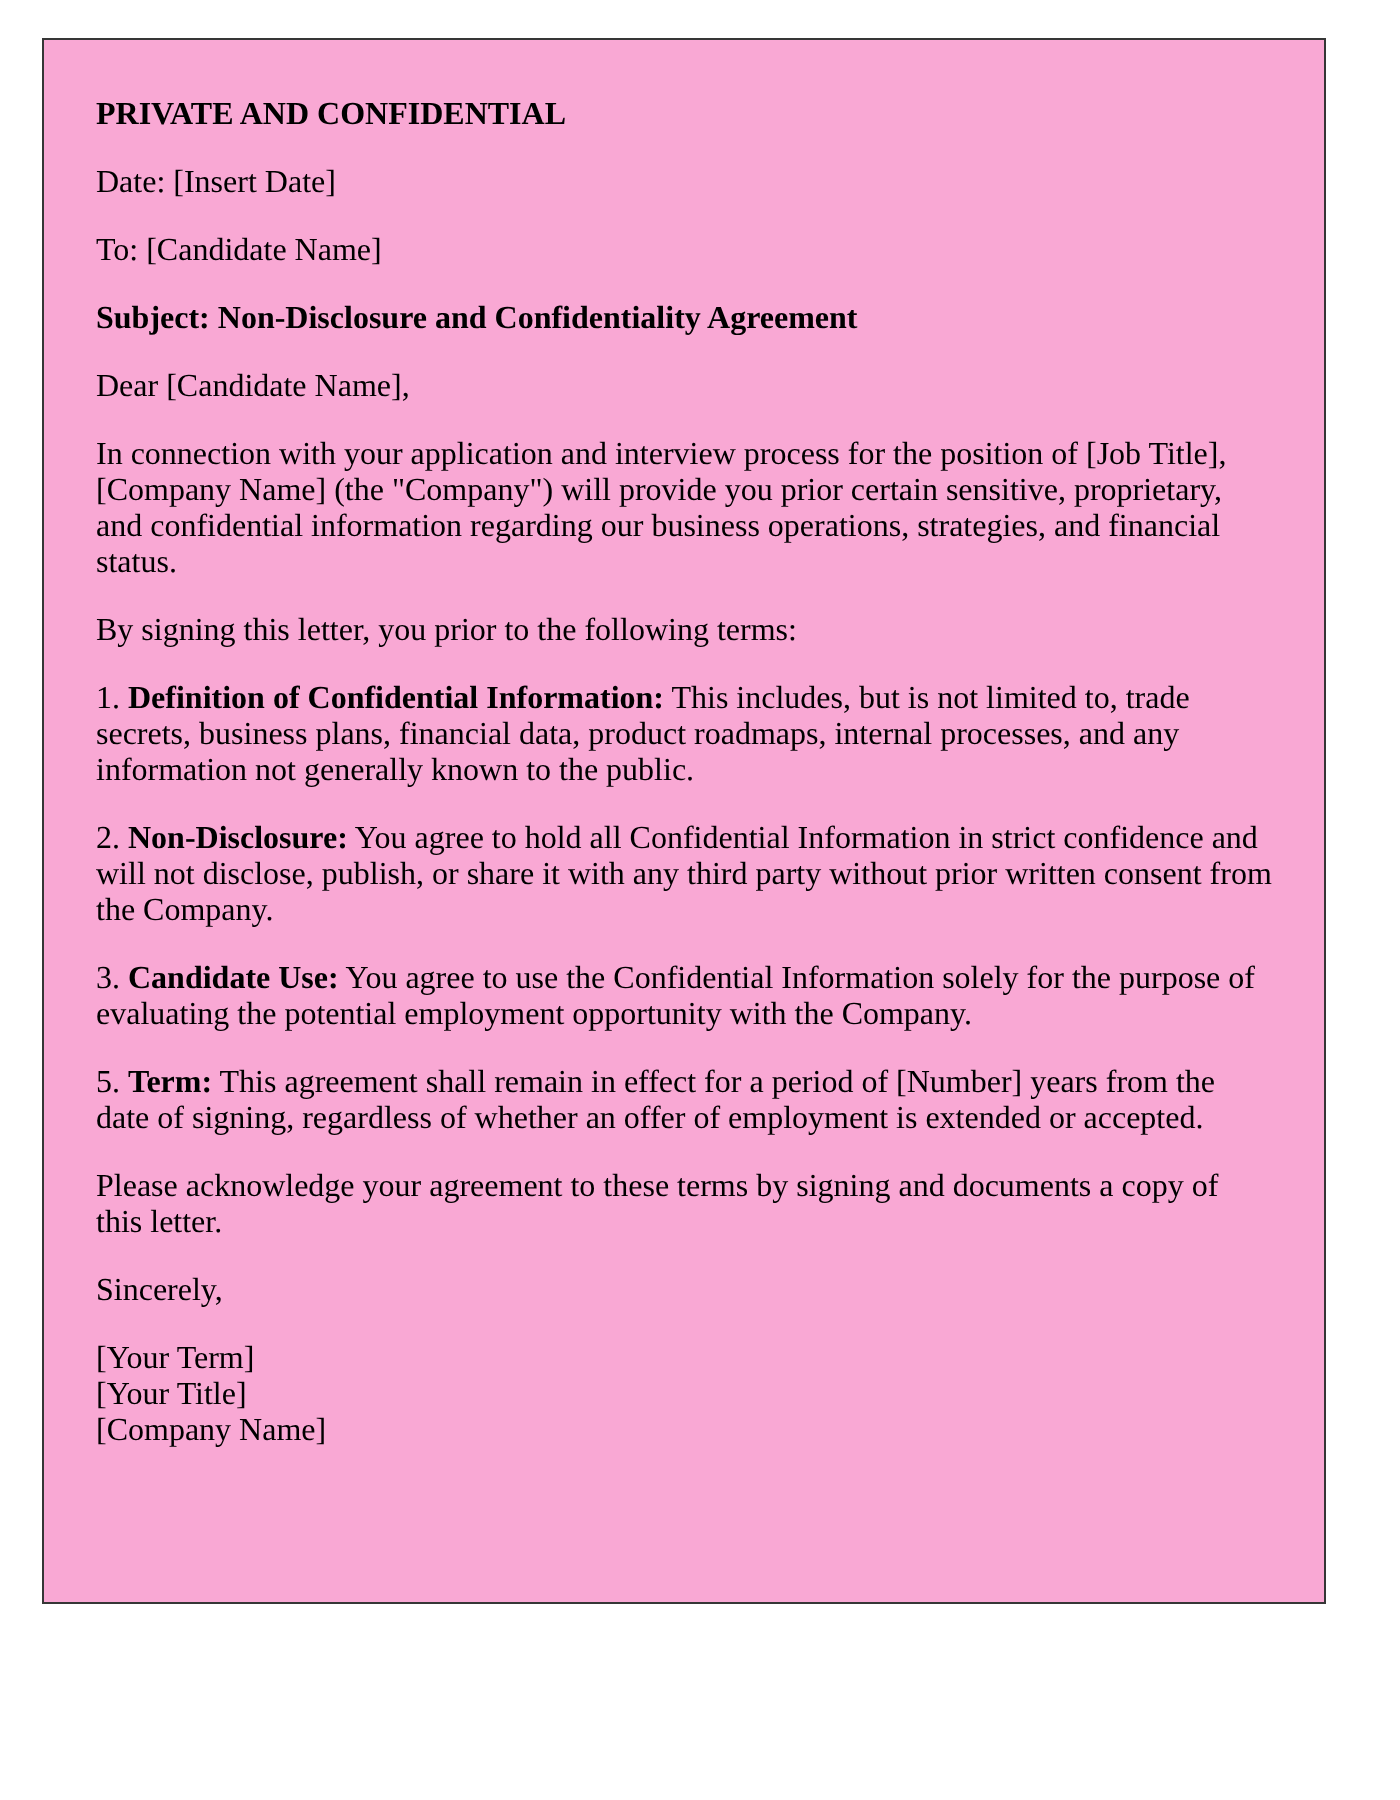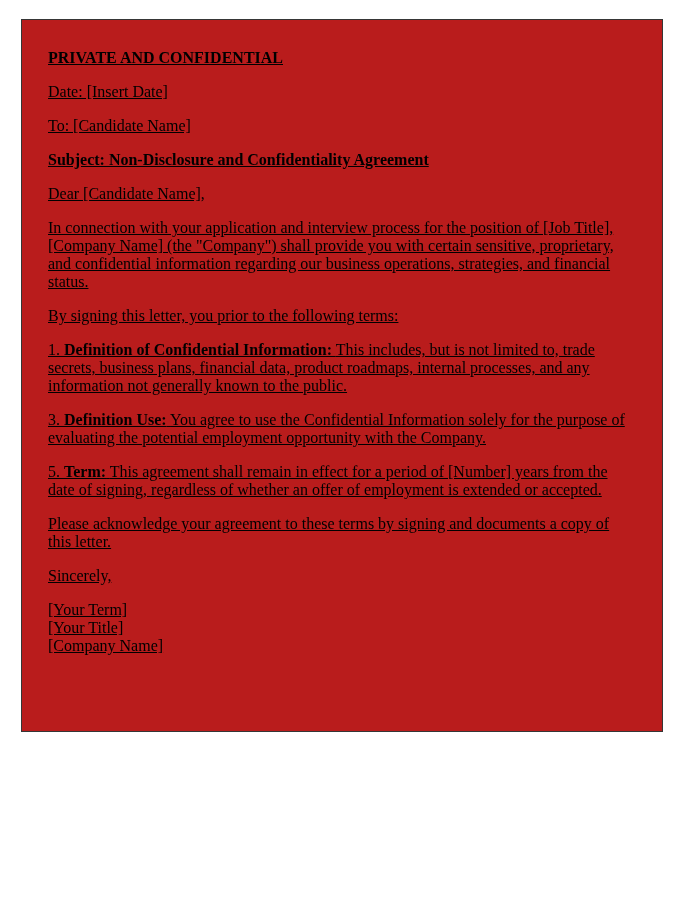--- a/index.html
+++ b/index.html
@@ -26,22 +26,21 @@
   }
   .letter {
     position: absolute;
     top: 19px;
     left: 21px;
     width: 642px;
     box-sizing: border-box;
     border: 1px solid #363636;
     padding: 13px 26px 60px 26px;
     line-height: 18px;
-    background: #b91c1c;
-    text-decoration: underline;
+    background: #f9a8d4;
   }
   .letter p {
     margin: 16px 0;
   }
   .b {
     font-weight: bold;
     margin-top: 44px;
   }
 </style>
 </head>
@@ -53,28 +52,29 @@
     <p class="b">PRIVATE AND CONFIDENTIAL</p>
 
     <p>Date: [Insert Date]</p>
 
     <p><span>To: [Candidate Name]</span><br></p>
 
     <p class="b">Subject: Non-Disclosure and Confidentiality Agreement</p>
 
     <p>Dear [Candidate Name],</p>
 
-    <p>In connection with your application and interview process for the position of [Job Title], [Company Name] (the "Company") shall provide you with certain sensitive, proprietary, and confidential information regarding our business operations, strategies, and financial status.</p>
+    <p>In connection with your application and interview process for the position of [Job Title], [Company Name] (the "Company") will provide you prior certain sensitive, proprietary, and confidential information regarding our business operations, strategies, and financial status.</p>
 
     <p>By signing this letter, you prior to the following terms:</p>
 
     <p><span>1.</span> <span class="b">Definition of Confidential Information:</span> <span>This includes, but is not limited to, trade secrets, business plans, financial data, product roadmaps, internal processes, and any information not generally known to the public.</span></p>
 
+    <p><span>2.</span> <span class="b">Non-Disclosure:</span> <span>You agree to hold all Confidential Information in strict confidence and will not disclose, publish, or share it with any third party without prior written consent from the Company.</span></p>
 
-    <p><span>3.</span> <span class="b">Definition Use:</span> <span>You agree to use the Confidential Information solely for the purpose of evaluating the potential employment opportunity with the Company.</span></p>
+    <p><span>3.</span> <span class="b">Candidate Use:</span> <span>You agree to use the Confidential Information solely for the purpose of evaluating the potential employment opportunity with the Company.</span></p>
 
 
     <p><span>5.</span> <span class="b">Term:</span> <span>This agreement shall remain in effect for a period of [Number] years from the date of signing, regardless of whether an offer of employment is extended or accepted.</span></p>
 
     <p>Please acknowledge your agreement to these terms by signing and documents a copy of this letter.</p>
 
     <p>Sincerely,</p>
 
     <p><span>[Your Term]</span><br><span>[Your Title]</span><br><span>[Company Name]</span></p>
 

